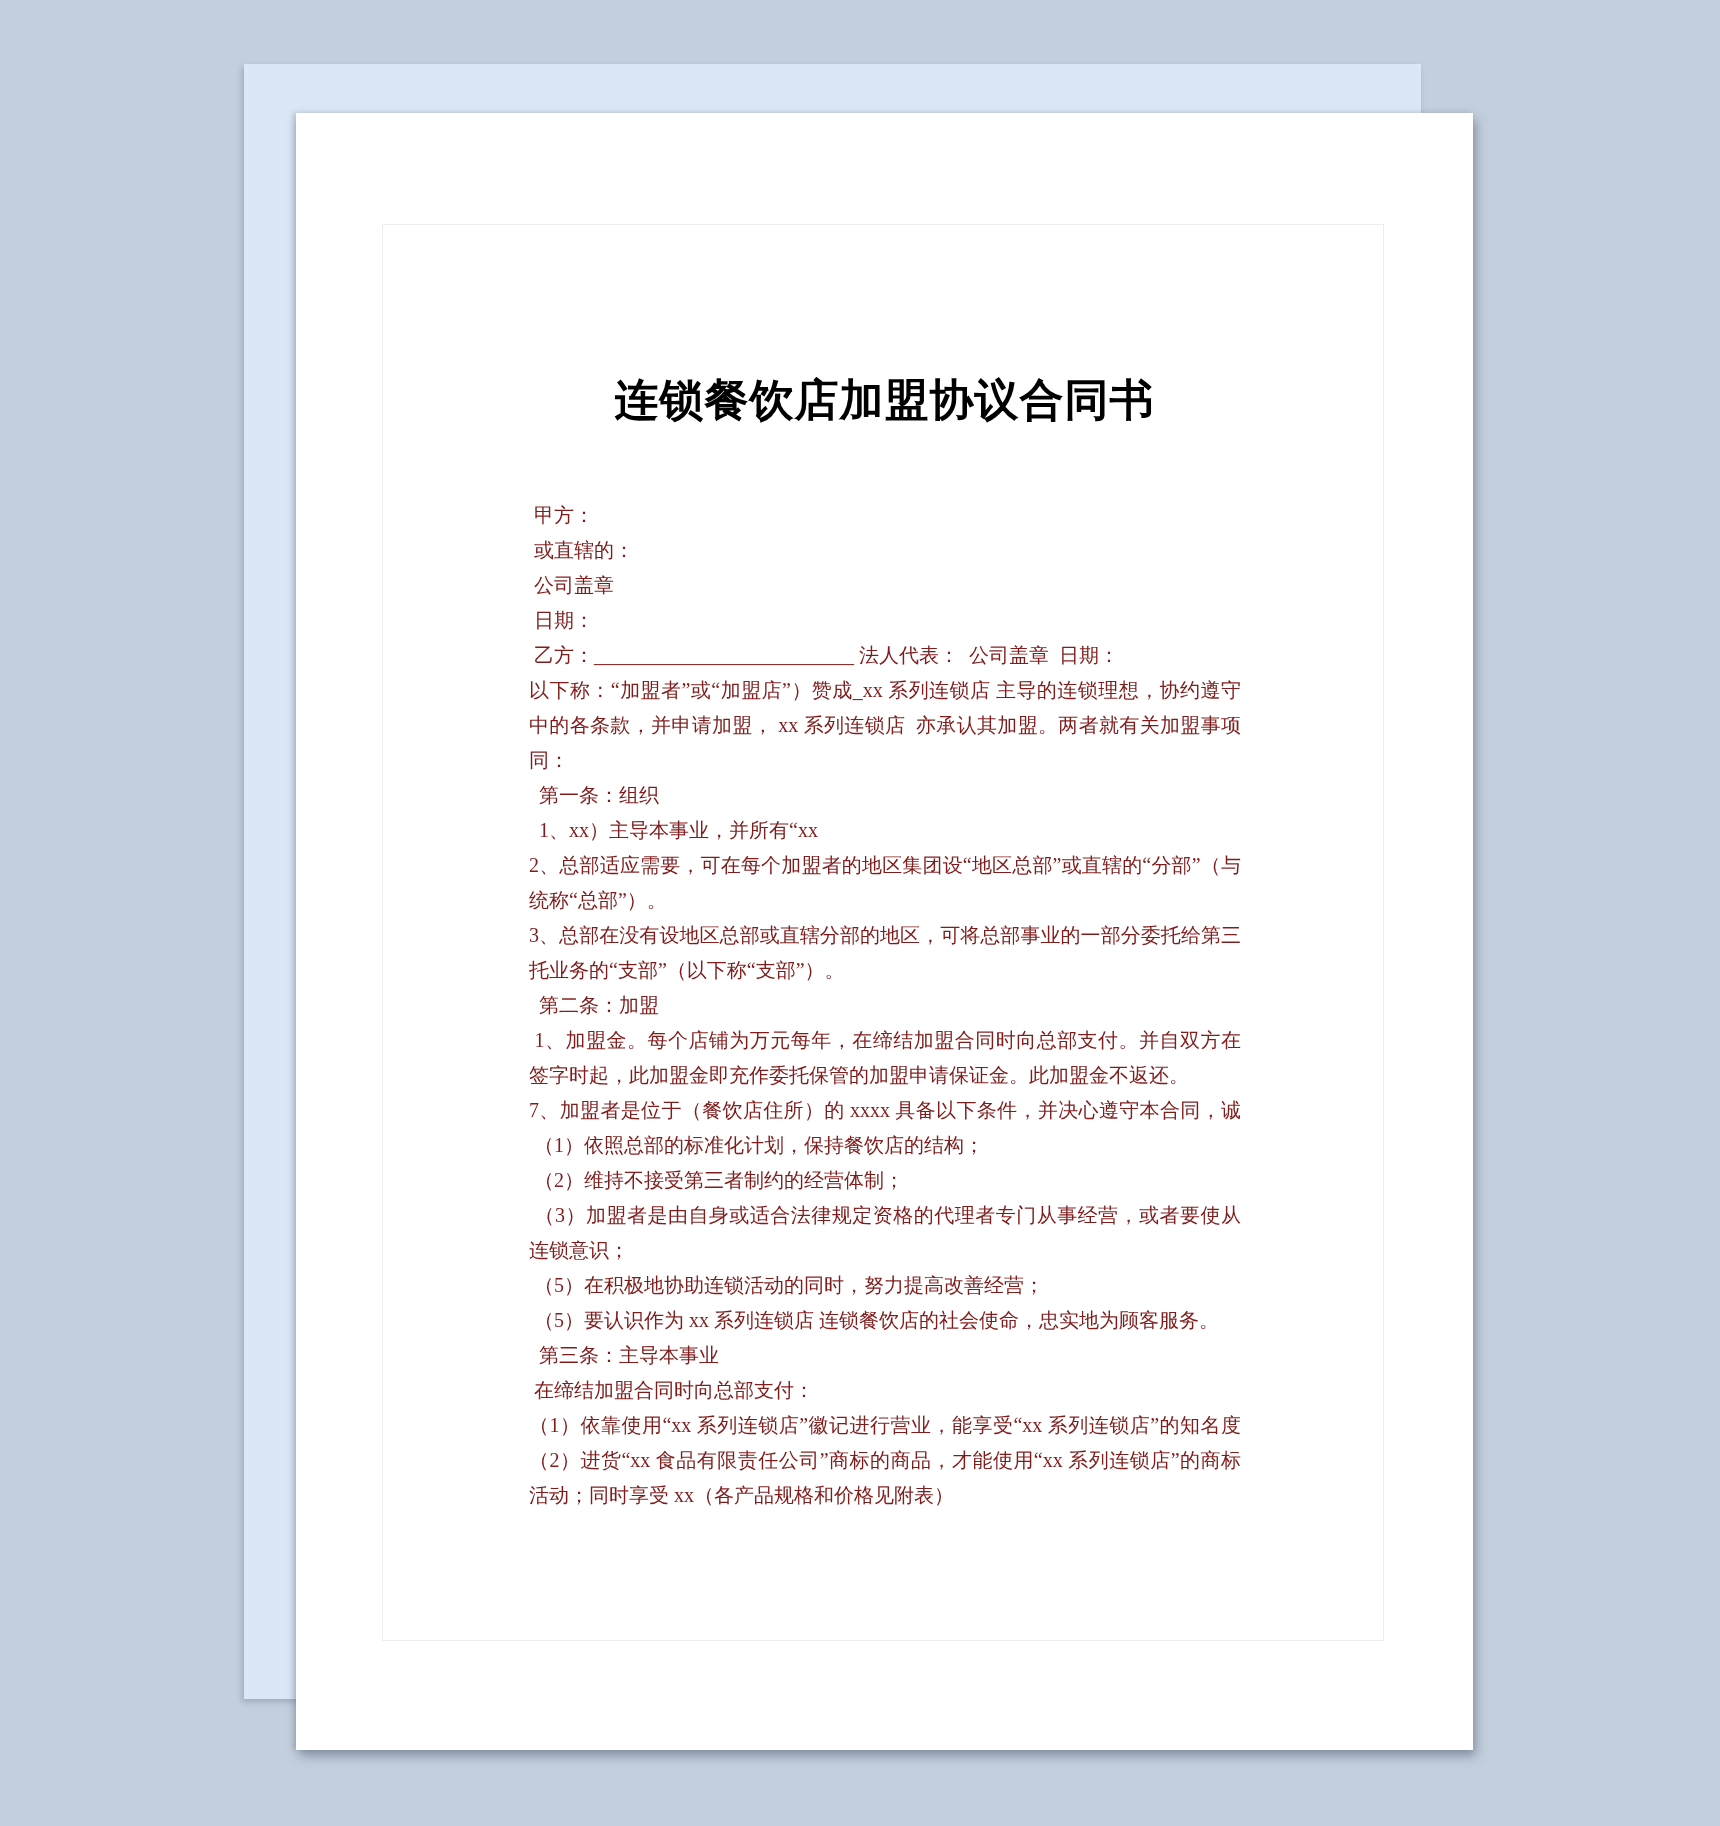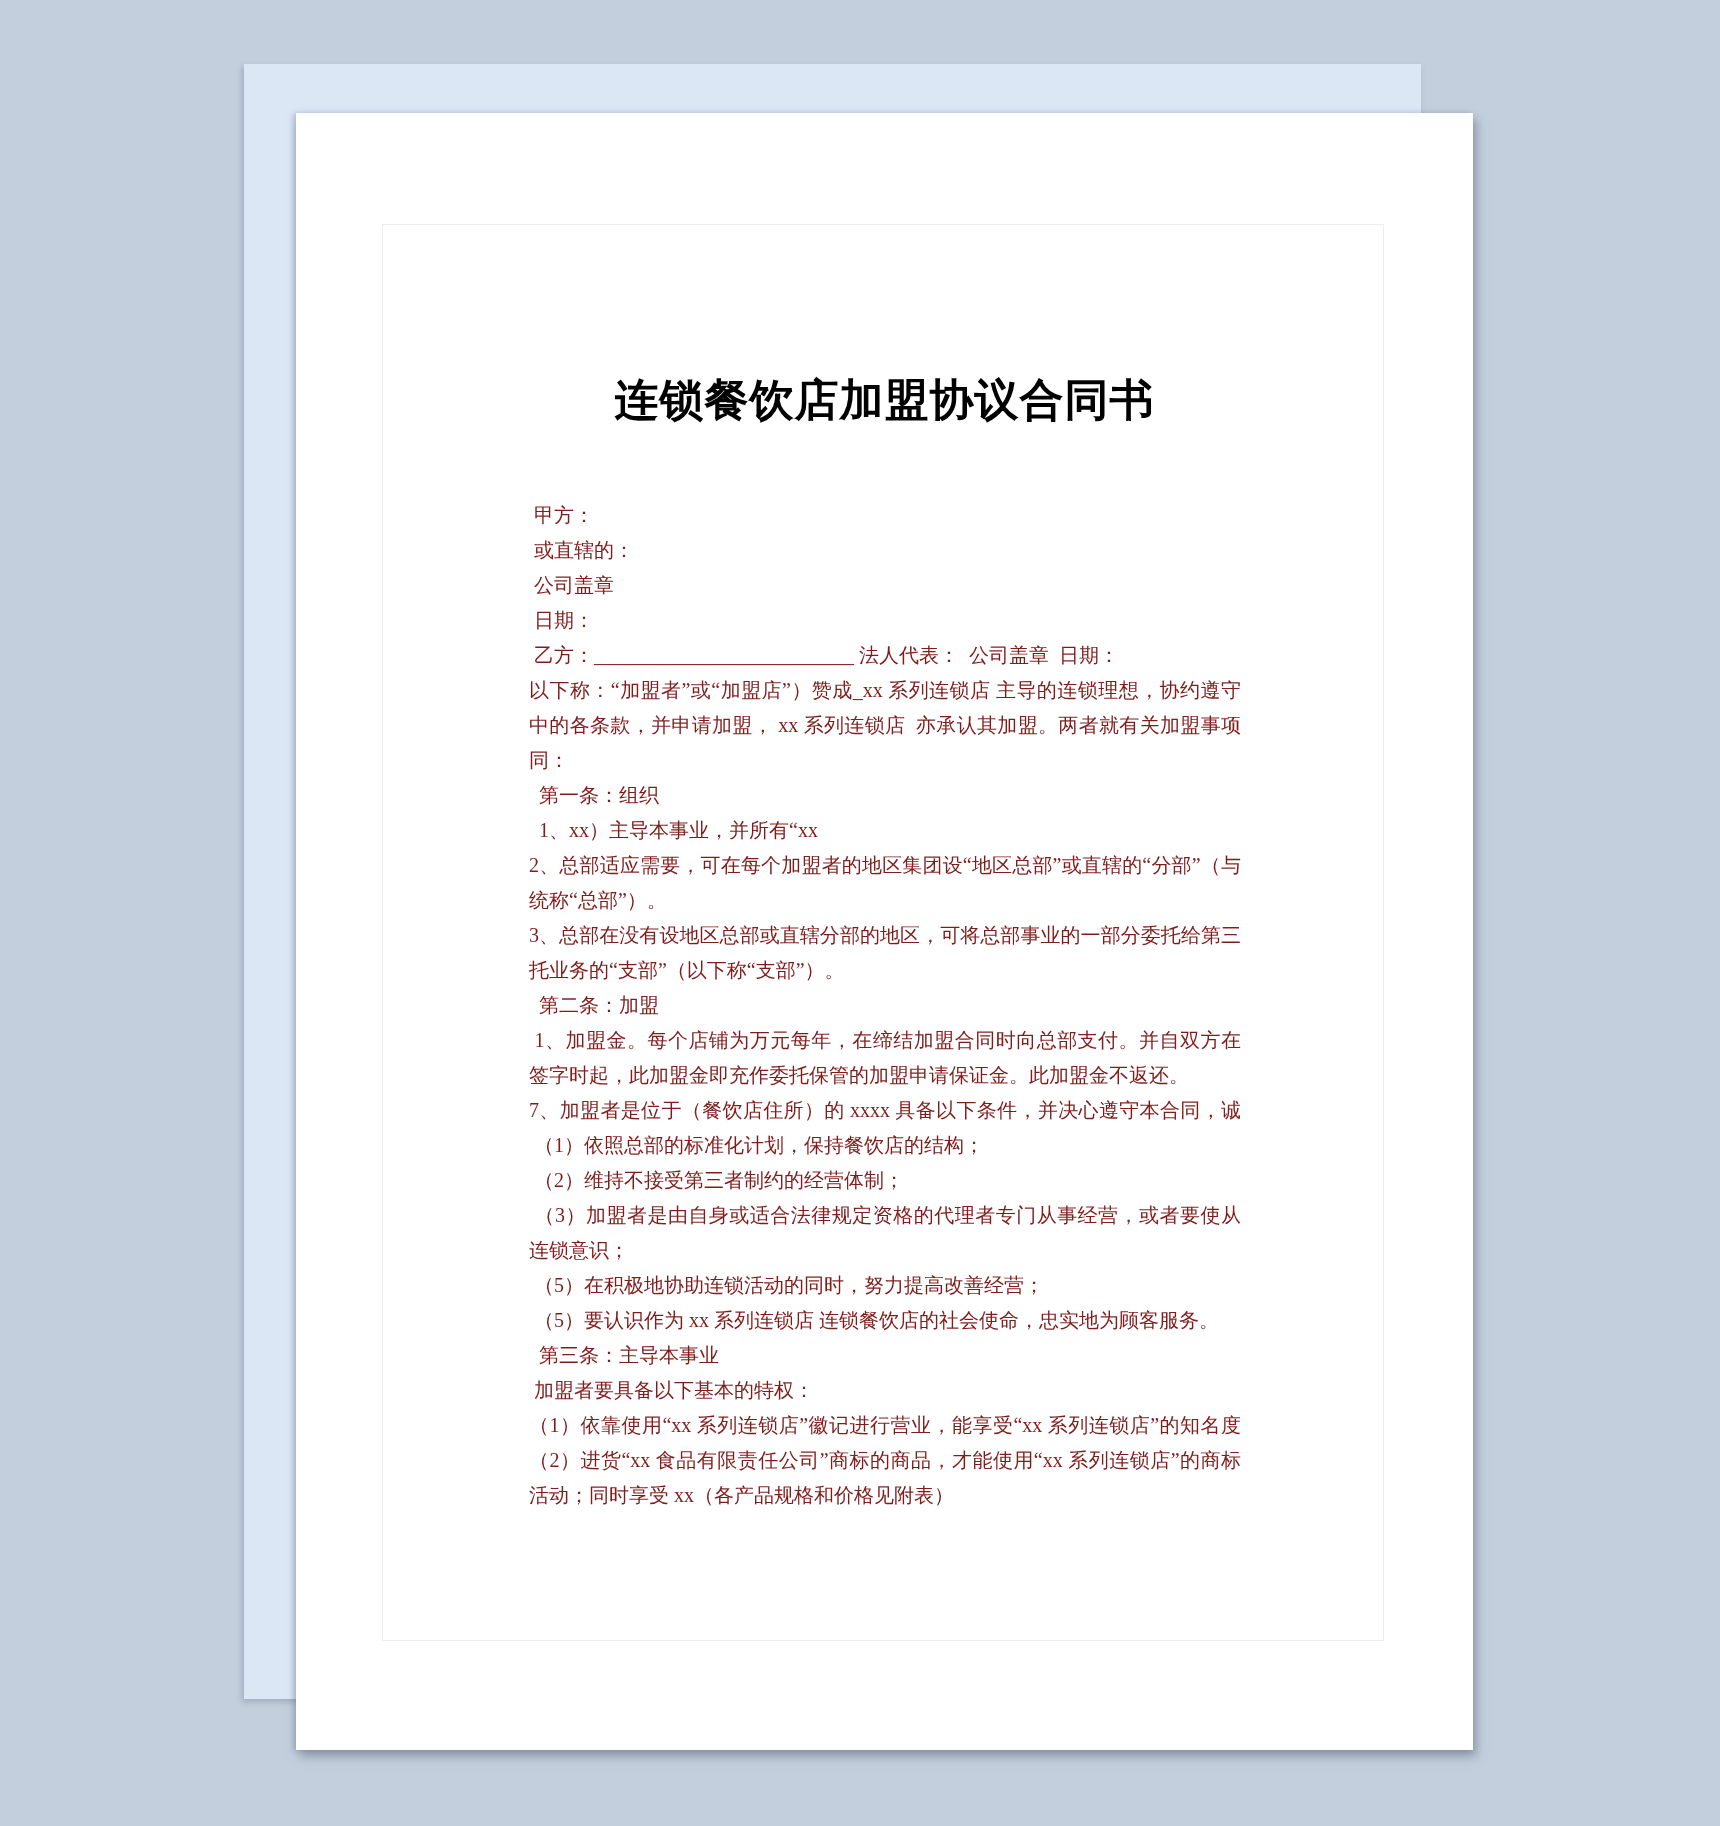--- a/index.html
+++ b/index.html
@@ -90,18 +90,18 @@
       <div class="line j"> 1、加盟金。每个店铺为万元每年，在缔结加盟合同时向总部支付。并自双方在相互确认书上</div>
       <div class="line">签字时起，此加盟金即充作委托保管的加盟申请保证金。此加盟金不返还。</div>
       <div class="line j">7、加盟者是位于（餐饮店住所）的 xxxx 具备以下条件，并决心遵守本合同，诚实地从事经营。</div>
       <div class="line"> （1）依照总部的标准化计划，保持餐饮店的结构；</div>
       <div class="line"> （2）维持不接受第三者制约的经营体制；</div>
       <div class="line j"> （3）加盟者是由自身或适合法律规定资格的代理者专门从事经营，或者要使从业者具有统一的</div>
       <div class="line">连锁意识；</div>
       <div class="line"> （5）在积极地协助连锁活动的同时，努力提高改善经营；</div>
       <div class="line"> （5）要认识作为 xx 系列连锁店 连锁餐饮店的社会使命，忠实地为顾客服务。</div>
       <div class="line">  第三条：主导本事业</div>
-      <div class="line"> 加盟者要具备以下基本的特权：</div>
+      <div class="line"> 在缔结加盟合同时向总部支付：</div>
       <div class="line j">（1）依靠使用“xx 系列连锁店”徽记进行营业，能享受“xx 系列连锁店”的知名度和信用；</div>
       <div class="line j">（2）进货“xx 食品有限责任公司”商标的商品，才能使用“xx 系列连锁店”的商标进行经营</div>
       <div class="line">活动；同时享受 xx（各产品规格和价格见附表）</div>
     </div>
 </div>
 
 </body></html>

